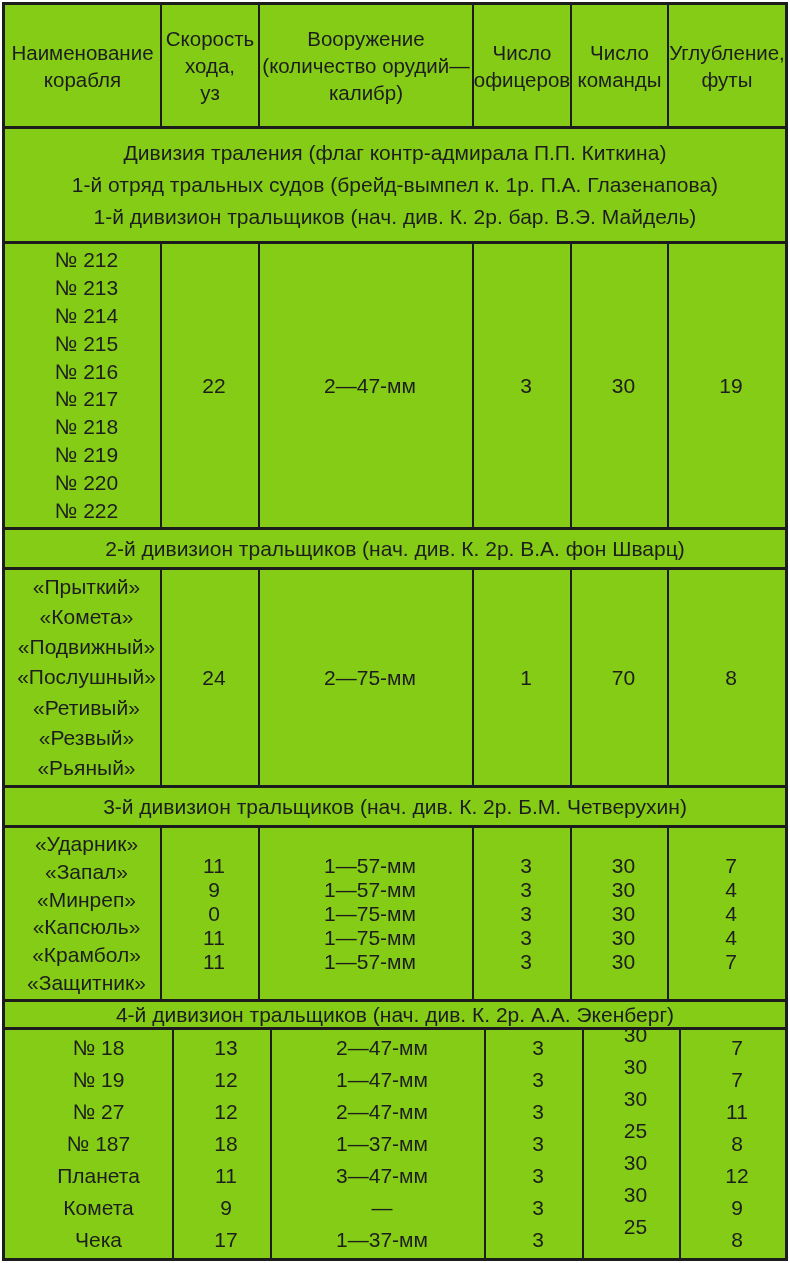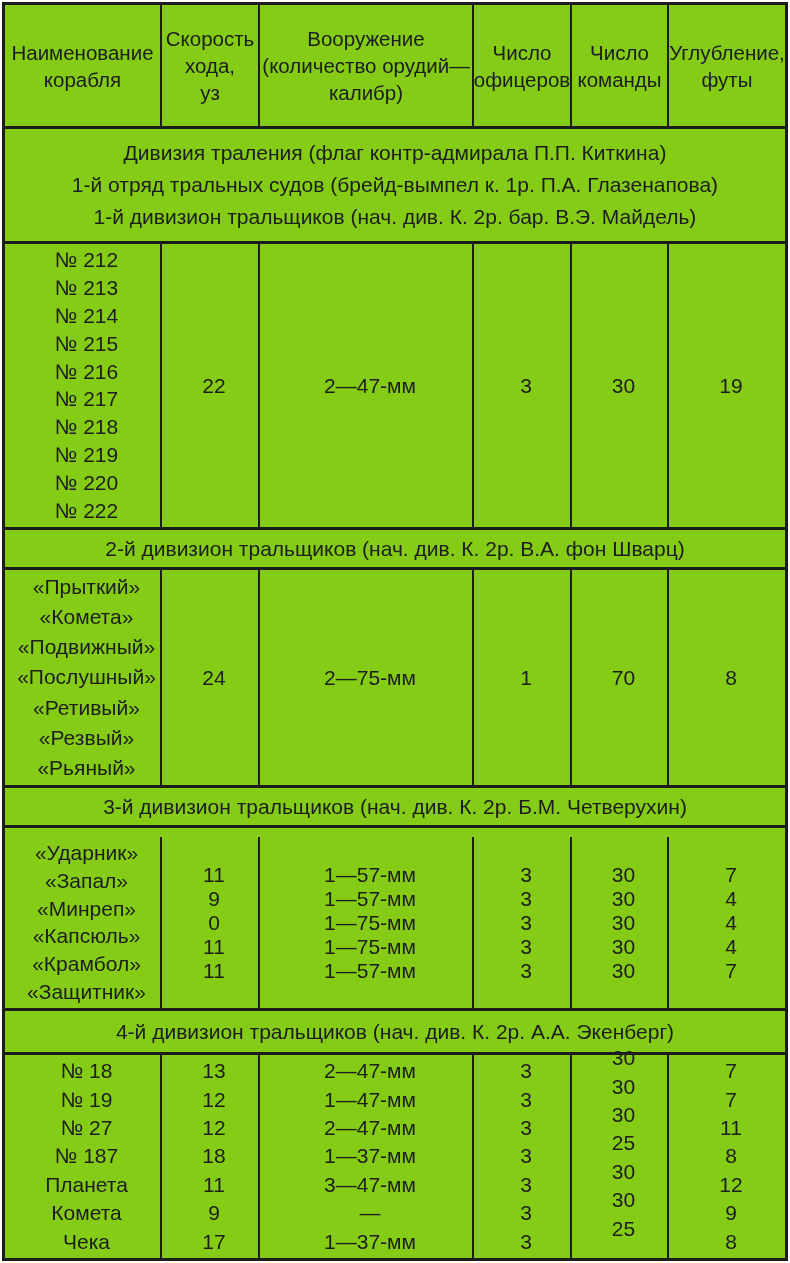--- a/index.html
+++ b/index.html
@@ -23,28 +23,28 @@
     flex-direction:column;
     overflow:hidden;
   }
   .band{
     box-sizing:border-box;
     border-bottom:3px solid var(--line);
     display:grid;
     grid-template-columns:157px 98px 214px 98px 97px 1fr;
     font-size:21px;
   }
-  .band:last-child{border-bottom:none;}
+  .band:last-child{border-bottom:none;margin-left:12px;}
   .h-header{height:124px;}
   .h-t1{height:115px;}
   .h-d1{height:286px;}
   .h-t{height:40px;}
   .h-d2{height:218px;}
-  .h-d3{height:174px;margin-top:9px;}
-  .h-t4{height:44px;}
+  .h-d3{height:174px;}
+  .h-t4{height:28px;}
   .h-d4{flex:1;}
   .col{
     box-sizing:border-box;
     border-right:2px solid var(--line);
     display:flex;
     flex-direction:column;
     min-width:0;
     overflow:visible;
     padding-left:8px;
   }

